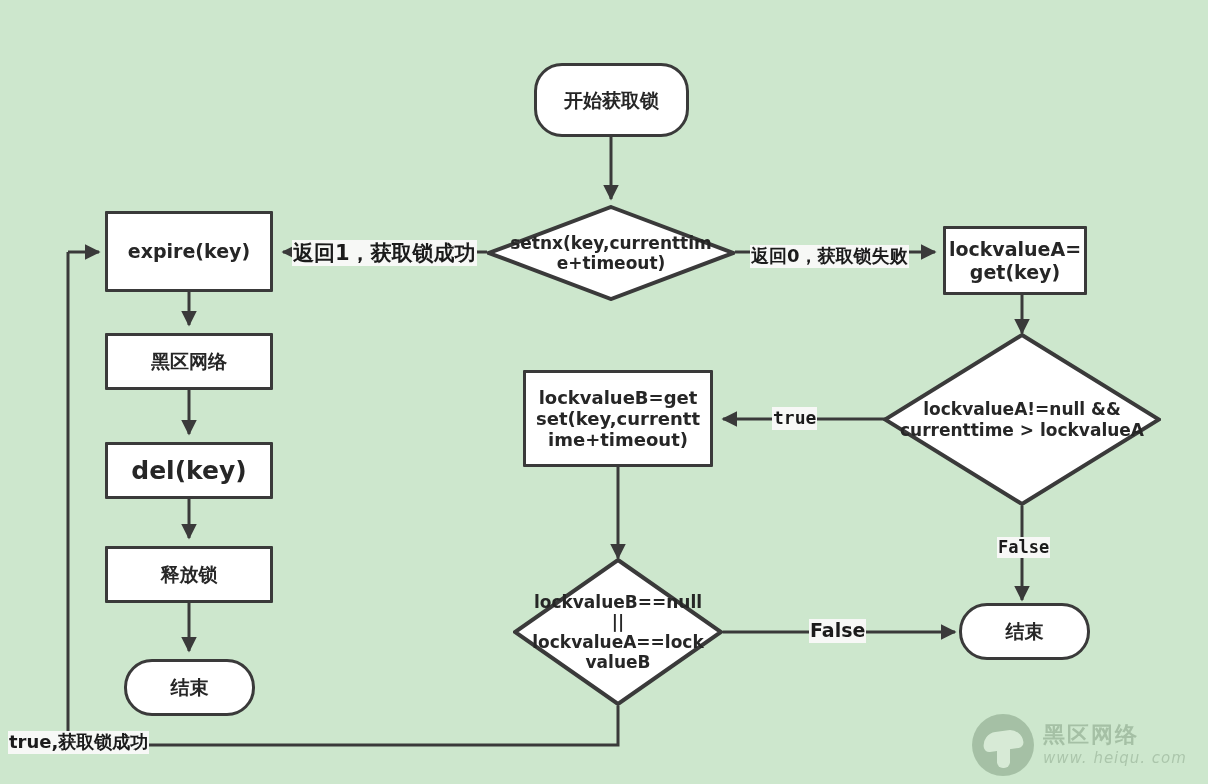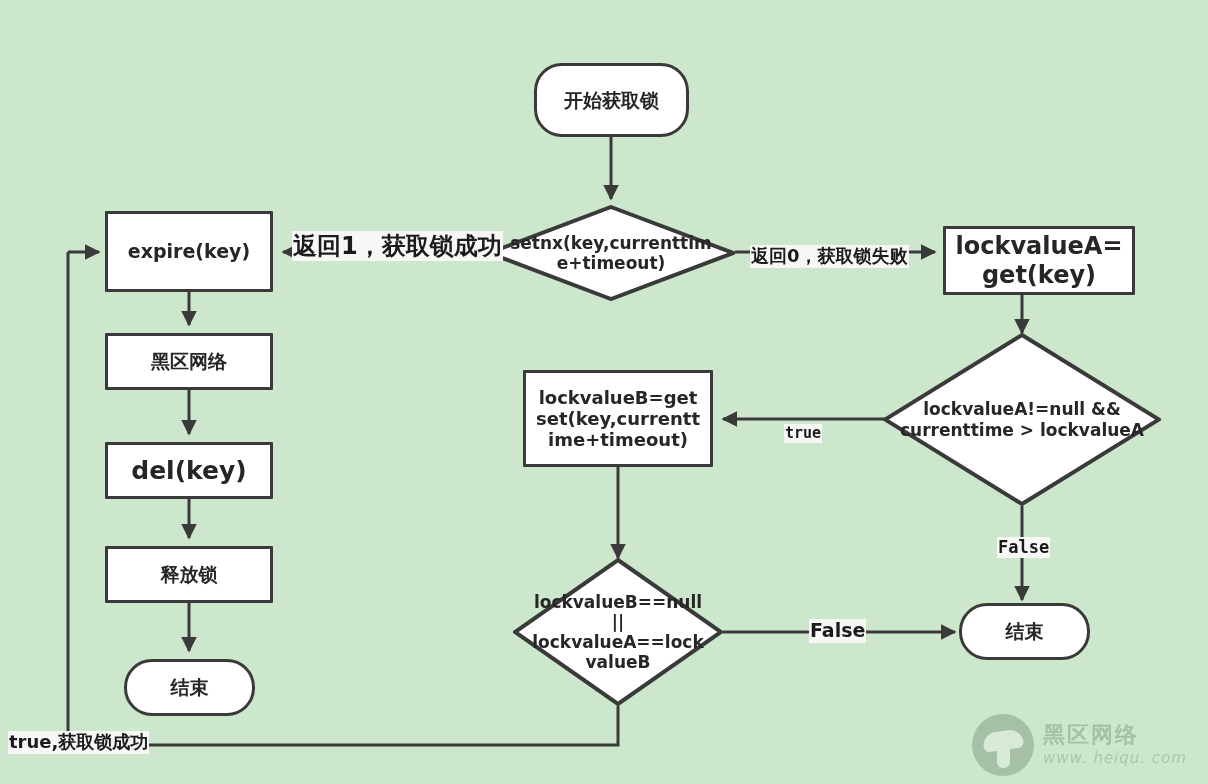--- a/index.html
+++ b/index.html
@@ -200,21 +200,21 @@
   </div>
 
   <div class="node process" style="left:105px; top:546px; width:168px; height:57px; font-size:19px;">
     <span>释放锁</span>
   </div>
 
   <div class="node terminal" style="left:124px; top:659px; width:131px; height:57px; font-size:19px;">
     <span>结束</span>
   </div>
 
-  <div class="node process" style="left:943px; top:226px; width:192px; height:69px; font-size:24px;">
+  <div class="node process" style="left:943px; top:226px; width:144px; height:69px; font-size:19px;">
     <span>lockvalueA=
 get(key)</span>
   </div>
 
   <div class="node decision" style="left:883px; top:333px; width:278px; height:173px; font-size:17px;">
     <svg class="diamond-shape" viewBox="0 0 278 173" preserveAspectRatio="none">
       <polygon points="139,2 276,86.5 139,171 2,86.5" fill="#ffffff" stroke="#3a3a3a" stroke-width="4" vector-effect="non-scaling-stroke"></polygon>
     </svg>
     <div class="diamond-label">lockvalueA!=null  &amp;&amp;
 currenttime &gt; lockvalueA</div>
@@ -233,25 +233,25 @@
     <div class="diamond-label">lockvalueB==null
 ||
 lockvalueA==lock
 valueB</div>
   </div>
 
   <div class="node terminal" style="left:959px; top:603px; width:131px; height:57px; font-size:19px;">
     <span>结束</span>
   </div>
 
-  <div class="edge-label" style="left:292px; top:231px; font-size:24px;">返回1，获取锁成功</div>
+  <div class="edge-label" style="left:292px; top:240px; font-size:21px;">返回1，获取锁成功</div>
 
   <div class="edge-label" style="left:750px; top:245px; font-size:18px;">返回0，获取锁失败</div>
 
-  <div class="edge-label mono" style="left:772px; top:424px; font-size:15px;margin-left:12px;">true</div>
+  <div class="edge-label mono" style="left:772px; top:407px; font-size:18px;">true</div>
 
   <div class="edge-label mono" style="left:997px; top:537px; font-size:17px;">False</div>
 
   <div class="edge-label" style="left:809px; top:619px; font-size:19px;">False</div>
 
   <div class="edge-label" style="left:8px; top:731px; font-size:18px;">true,获取锁成功</div>
 
   <div class="watermark" style="left:972px; top:714px;">
     <div class="wm-logo">
       <div class="wm-cap"></div>

